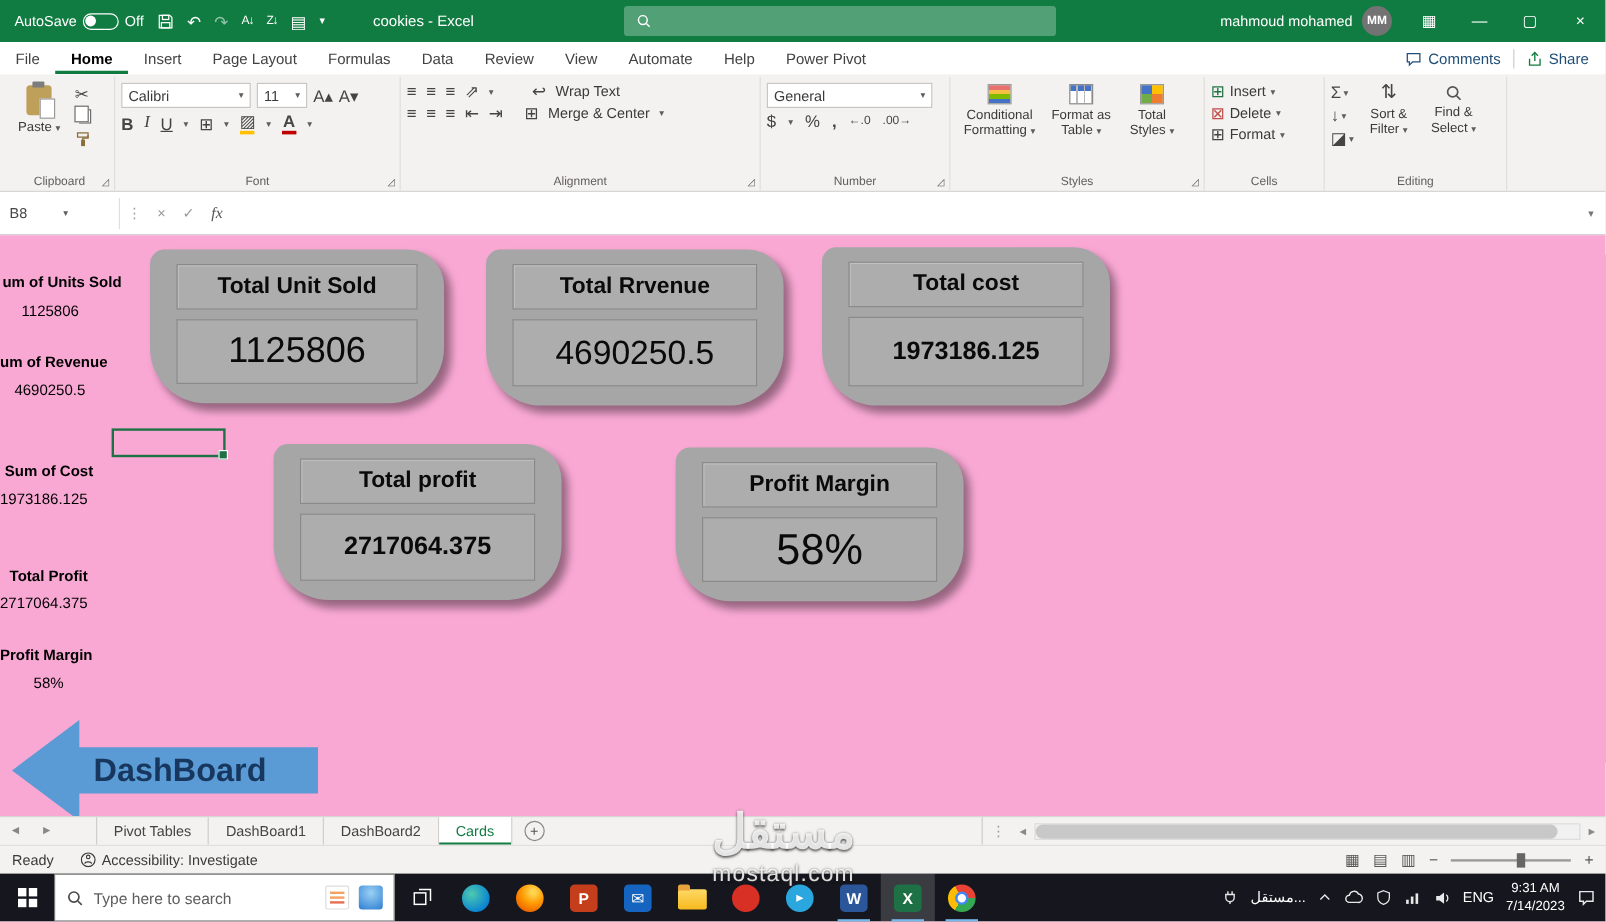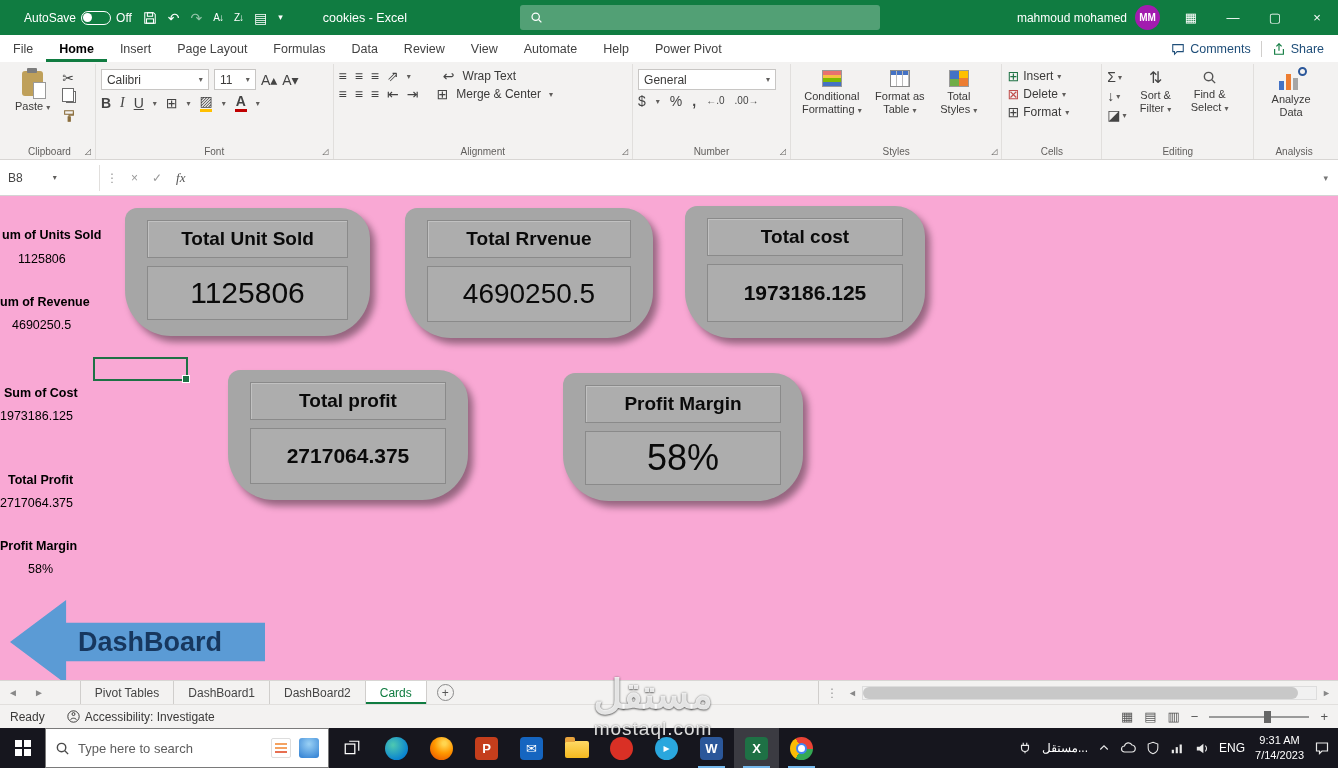--- a/index.html
+++ b/index.html
@@ -4,35 +4,35 @@
 <style>
 *{margin:0;padding:0;box-sizing:border-box}
 html,body{width:1338px;height:768px}
 body{font-family:"Liberation Sans",sans-serif;overflow:hidden;background:#fff}
 .app{position:relative;width:1338px;height:768px;display:flex;flex-direction:column}
 input{border:none;outline:none;background:transparent;font-family:inherit}
 svg{display:block}
 
 
 .titlebar{flex:0 0 35px;background:#107C41;display:flex;align-items:center;color:#fff;font-size:12px;position:relative}
-.tb-left{display:flex;align-items:center;gap:11px;padding-left:24px}
+.tb-left{display:flex;align-items:center;gap:11px;padding-left:12px}
 .autosave{display:flex;align-items:center;gap:5px}
 .toggle{width:30px;height:14px;border:1px solid #fff;border-radius:8px;display:inline-flex;align-items:center;padding:1px}
 .knob{width:9px;height:9px;border-radius:50%;background:#fff}
 .qbtn{cursor:pointer;font-size:14px;line-height:1;display:inline-flex;align-items:center}
 .qsm{font-size:10px;letter-spacing:-1px}
 .dim{opacity:.55}
 .chvq{font-size:9px}
 .filename{margin-left:40px;font-size:12.5px;white-space:nowrap}
 .tb-search{position:absolute;left:520px;top:5px;width:360px;height:25px;background:rgba(255,255,255,.28);border-radius:3px;display:flex;align-items:center;gap:8px;padding:0 10px}
 .tb-search input{color:#fff;font-size:12px;flex:1}
 .tb-search input::placeholder{color:#f0f0f0}
 .tb-right{margin-left:auto;display:flex;align-items:center;height:100%}
 .uname{margin-right:8px;font-size:12px}
-.avatar{width:25px;height:25px;border-radius:50%;background:#a21caf;display:inline-flex;align-items:center;justify-content:center;font-size:10px;font-weight:700;margin-right:10px}
+.avatar{width:25px;height:25px;border-radius:50%;background:#737373;display:inline-flex;align-items:center;justify-content:center;font-size:10px;font-weight:700;margin-right:10px}
 .winbtn{width:42px;height:35px;display:inline-flex;align-items:center;justify-content:center;font-size:13px;cursor:pointer}
 
 
 .tabsrow{flex:0 0 27px;background:#fff;display:flex;align-items:center;font-size:12.5px;color:#424242}
 .rtab{padding:0 13px;height:100%;display:inline-flex;align-items:center;cursor:pointer;white-space:nowrap}
 .rtab.active{font-weight:700;color:#000;box-shadow:inset 0 -3px 0 #107C41}
 .top-actions{margin-left:auto;display:flex;align-items:center;gap:10px;padding-right:14px;color:#1F4E79}
 .ta-btn{display:inline-flex;align-items:center;gap:5px;cursor:pointer}
 .ta-sep{width:1px;height:16px;background:#D0CECC}
 
@@ -413,32 +413,20 @@
             <svg width="15" height="15" viewBox="0 0 16 16">
               <circle cx="7" cy="7" r="4.5" fill="none" stroke="#555" stroke-width="1.5"></circle>
               <line x1="10.5" y1="10.5" x2="14" y2="14" stroke="#555" stroke-width="1.5"></line>
             </svg>
           </span>
         <span class="bb-label"><span>Find &amp; Select</span> <span class="chv">▾</span></span>
       </div>
       <div class="group-label"><span>Editing</span></div>
     </div>
 
-    <div class="group g-anal">
-      <div class="bigbtn" style="width:64px">
-        <span class="ad-icon">
-            <i style="height:9px"></i>
-            <i style="height:16px"></i>
-            <i style="height:12px"></i>
-            <span class="ad-loupe"></span>
-          </span>
-        <span class="bb-label"><span>Analyze Data</span></span>
-      </div>
-      <div class="group-label"><span>Analysis</span></div>
-    </div>
 
   </div>
 
   <div class="fbar">
     <div class="namebox">
       <span>B8</span>
       <span class="chv">▾</span>
     </div>
     <span class="fb-dots">⋮</span>
     <span class="fb-btn">×</span>

